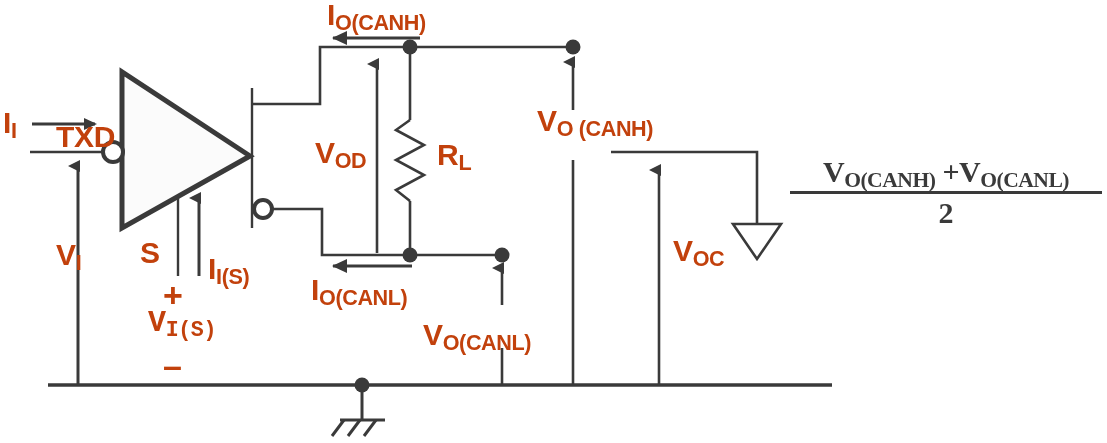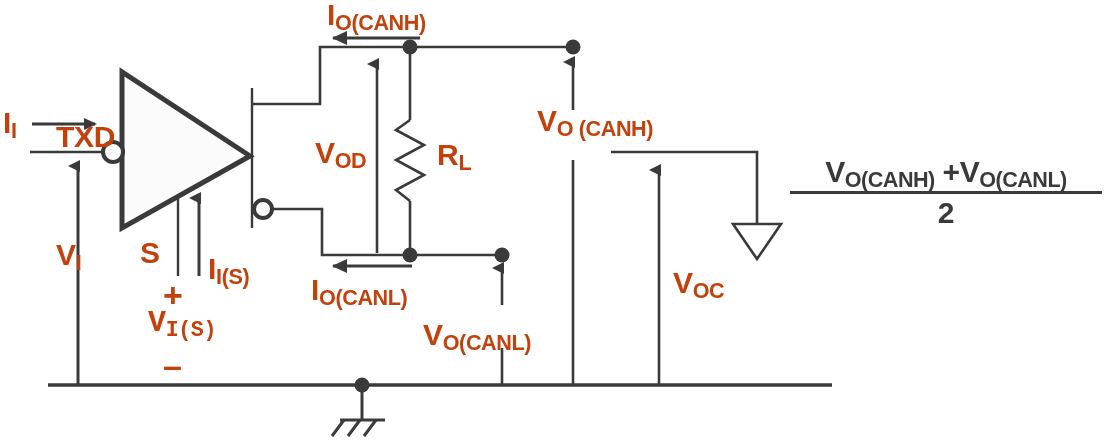--- a/index.html
+++ b/index.html
@@ -37,21 +37,21 @@
     position: relative;
     top: 0.22em;
     letter-spacing: -0.4px;
   }
   .sz-main { font-size: 30px; }
   .frac {
     position: absolute;
     color: #3a3a3a;
     font-weight: bold;
     text-align: center;
-    font-family: Liberation Sans, sans-serif;
+    font-family: Liberation Serif, serif;
   }
   .frac .num {
     font-size: 30px;
     white-space: nowrap;
     line-height: 1.12;
     letter-spacing: -0.5px;
   }
   .frac .bar {
     height: 3px;
     background: #3a3a3a;
@@ -209,21 +209,21 @@
   </div>
 
   <div class="lbl sz-main" style="left:537px; top:106px;">
     <span>V</span><span class="sub">O (CANH)</span>
   </div>
 
   <div class="lbl sz-main" style="left:423px; top:320px;">
     <span>V</span><span class="sub">O(CANL)</span>
   </div>
 
-  <div class="lbl sz-main" style="left:673px; top:268px;">
+  <div class="lbl sz-main" style="left:673px; top:236px;">
     <span>V</span><span class="sub">OC</span>
   </div>
 
   <div class="frac" style="left:790px; top:155px; width:312px;">
     <div class="num">
       <span>V</span><span class="sub">O(CANH)</span><span>&nbsp;</span><span>+</span><span>V</span><span class="sub">O(CANL)</span>
     </div>
     <div class="bar"></div>
     <div class="den">2</div>
   </div>

